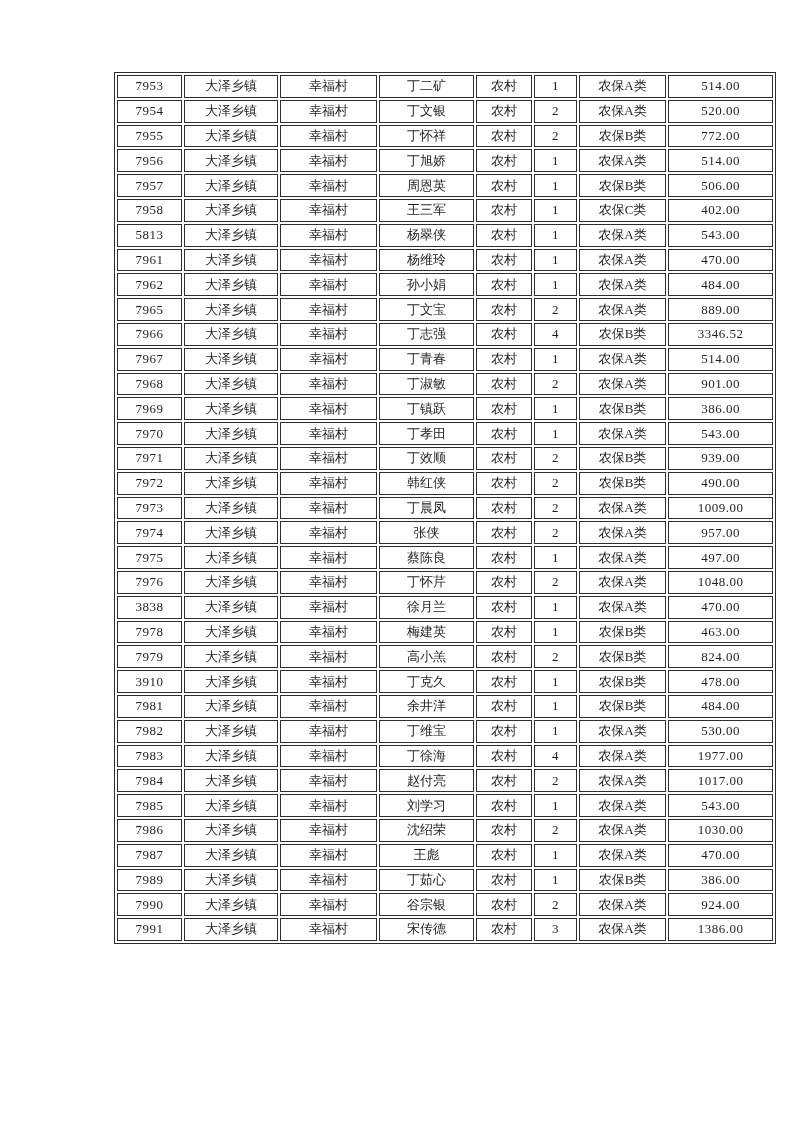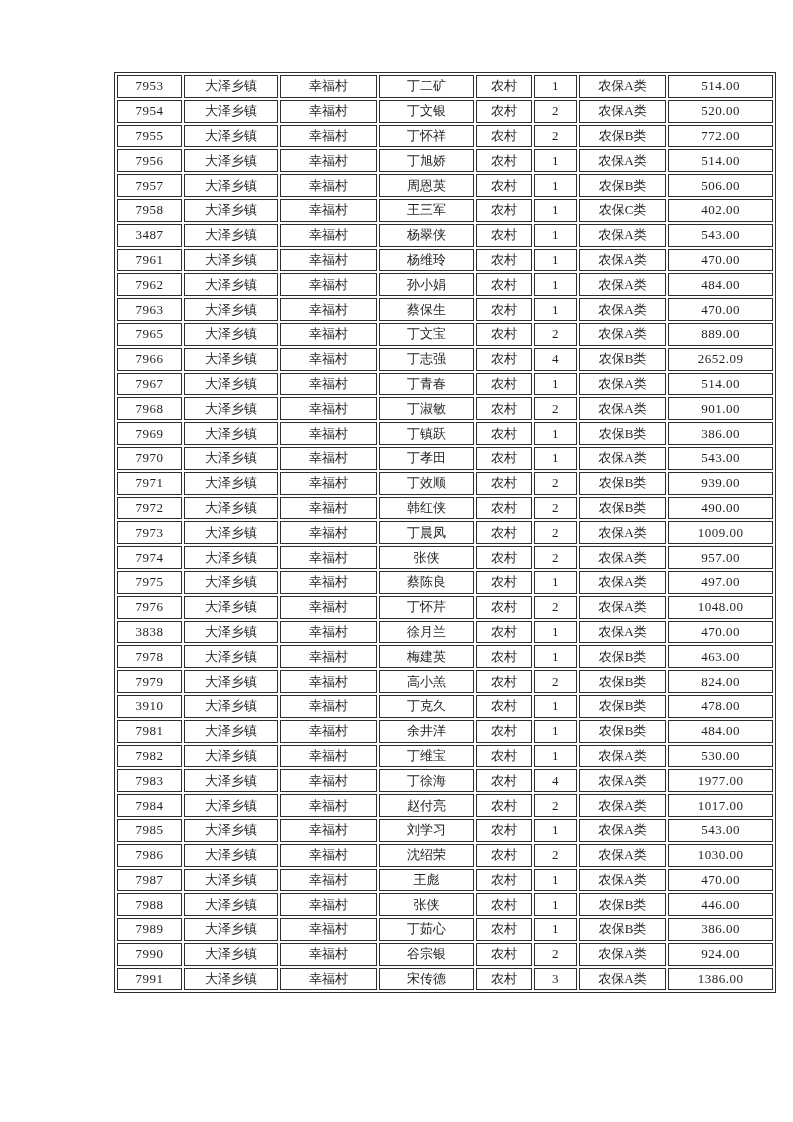--- a/index.html
+++ b/index.html
@@ -116,21 +116,21 @@
           <td class="num">7958</td>
           <td>大泽乡镇</td>
           <td>幸福村</td>
           <td>王三军</td>
           <td>农村</td>
           <td class="num">1</td>
           <td>农保C类</td>
           <td class="num">402.00</td>
         </tr>
         <tr>
-          <td class="num">3487</td>
+          <td class="num">5813</td>
           <td>大泽乡镇</td>
           <td>幸福村</td>
           <td>杨翠侠</td>
           <td>农村</td>
           <td class="num">1</td>
           <td>农保A类</td>
           <td class="num">543.00</td>
         </tr>
         <tr>
           <td class="num">7961</td>
@@ -146,268 +146,248 @@
           <td class="num">7962</td>
           <td>大泽乡镇</td>
           <td>幸福村</td>
           <td>孙小娟</td>
           <td>农村</td>
           <td class="num">1</td>
           <td>农保A类</td>
           <td class="num">484.00</td>
         </tr>
         <tr>
-          <td class="num">7963</td>
-          <td>大泽乡镇</td>
-          <td>幸福村</td>
-          <td>蔡保生</td>
+          <td class="num">7965</td>
+          <td>大泽乡镇</td>
+          <td>幸福村</td>
+          <td>丁文宝</td>
+          <td>农村</td>
+          <td class="num">2</td>
+          <td>农保A类</td>
+          <td class="num">889.00</td>
+        </tr>
+        <tr>
+          <td class="num">7966</td>
+          <td>大泽乡镇</td>
+          <td>幸福村</td>
+          <td>丁志强</td>
+          <td>农村</td>
+          <td class="num">4</td>
+          <td>农保B类</td>
+          <td class="num">3346.52</td>
+        </tr>
+        <tr>
+          <td class="num">7967</td>
+          <td>大泽乡镇</td>
+          <td>幸福村</td>
+          <td>丁青春</td>
+          <td>农村</td>
+          <td class="num">1</td>
+          <td>农保A类</td>
+          <td class="num">514.00</td>
+        </tr>
+        <tr>
+          <td class="num">7968</td>
+          <td>大泽乡镇</td>
+          <td>幸福村</td>
+          <td>丁淑敏</td>
+          <td>农村</td>
+          <td class="num">2</td>
+          <td>农保A类</td>
+          <td class="num">901.00</td>
+        </tr>
+        <tr>
+          <td class="num">7969</td>
+          <td>大泽乡镇</td>
+          <td>幸福村</td>
+          <td>丁镇跃</td>
+          <td>农村</td>
+          <td class="num">1</td>
+          <td>农保B类</td>
+          <td class="num">386.00</td>
+        </tr>
+        <tr>
+          <td class="num">7970</td>
+          <td>大泽乡镇</td>
+          <td>幸福村</td>
+          <td>丁孝田</td>
+          <td>农村</td>
+          <td class="num">1</td>
+          <td>农保A类</td>
+          <td class="num">543.00</td>
+        </tr>
+        <tr>
+          <td class="num">7971</td>
+          <td>大泽乡镇</td>
+          <td>幸福村</td>
+          <td>丁效顺</td>
+          <td>农村</td>
+          <td class="num">2</td>
+          <td>农保B类</td>
+          <td class="num">939.00</td>
+        </tr>
+        <tr>
+          <td class="num">7972</td>
+          <td>大泽乡镇</td>
+          <td>幸福村</td>
+          <td>韩红侠</td>
+          <td>农村</td>
+          <td class="num">2</td>
+          <td>农保B类</td>
+          <td class="num">490.00</td>
+        </tr>
+        <tr>
+          <td class="num">7973</td>
+          <td>大泽乡镇</td>
+          <td>幸福村</td>
+          <td>丁晨凤</td>
+          <td>农村</td>
+          <td class="num">2</td>
+          <td>农保A类</td>
+          <td class="num">1009.00</td>
+        </tr>
+        <tr>
+          <td class="num">7974</td>
+          <td>大泽乡镇</td>
+          <td>幸福村</td>
+          <td>张侠</td>
+          <td>农村</td>
+          <td class="num">2</td>
+          <td>农保A类</td>
+          <td class="num">957.00</td>
+        </tr>
+        <tr>
+          <td class="num">7975</td>
+          <td>大泽乡镇</td>
+          <td>幸福村</td>
+          <td>蔡陈良</td>
+          <td>农村</td>
+          <td class="num">1</td>
+          <td>农保A类</td>
+          <td class="num">497.00</td>
+        </tr>
+        <tr>
+          <td class="num">7976</td>
+          <td>大泽乡镇</td>
+          <td>幸福村</td>
+          <td>丁怀芹</td>
+          <td>农村</td>
+          <td class="num">2</td>
+          <td>农保A类</td>
+          <td class="num">1048.00</td>
+        </tr>
+        <tr>
+          <td class="num">3838</td>
+          <td>大泽乡镇</td>
+          <td>幸福村</td>
+          <td>徐月兰</td>
           <td>农村</td>
           <td class="num">1</td>
           <td>农保A类</td>
           <td class="num">470.00</td>
         </tr>
         <tr>
-          <td class="num">7965</td>
-          <td>大泽乡镇</td>
-          <td>幸福村</td>
-          <td>丁文宝</td>
-          <td>农村</td>
-          <td class="num">2</td>
-          <td>农保A类</td>
-          <td class="num">889.00</td>
-        </tr>
-        <tr>
-          <td class="num">7966</td>
-          <td>大泽乡镇</td>
-          <td>幸福村</td>
-          <td>丁志强</td>
+          <td class="num">7978</td>
+          <td>大泽乡镇</td>
+          <td>幸福村</td>
+          <td>梅建英</td>
+          <td>农村</td>
+          <td class="num">1</td>
+          <td>农保B类</td>
+          <td class="num">463.00</td>
+        </tr>
+        <tr>
+          <td class="num">7979</td>
+          <td>大泽乡镇</td>
+          <td>幸福村</td>
+          <td>高小羔</td>
+          <td>农村</td>
+          <td class="num">2</td>
+          <td>农保B类</td>
+          <td class="num">824.00</td>
+        </tr>
+        <tr>
+          <td class="num">3910</td>
+          <td>大泽乡镇</td>
+          <td>幸福村</td>
+          <td>丁克久</td>
+          <td>农村</td>
+          <td class="num">1</td>
+          <td>农保B类</td>
+          <td class="num">478.00</td>
+        </tr>
+        <tr>
+          <td class="num">7981</td>
+          <td>大泽乡镇</td>
+          <td>幸福村</td>
+          <td>余井洋</td>
+          <td>农村</td>
+          <td class="num">1</td>
+          <td>农保B类</td>
+          <td class="num">484.00</td>
+        </tr>
+        <tr>
+          <td class="num">7982</td>
+          <td>大泽乡镇</td>
+          <td>幸福村</td>
+          <td>丁维宝</td>
+          <td>农村</td>
+          <td class="num">1</td>
+          <td>农保A类</td>
+          <td class="num">530.00</td>
+        </tr>
+        <tr>
+          <td class="num">7983</td>
+          <td>大泽乡镇</td>
+          <td>幸福村</td>
+          <td>丁徐海</td>
           <td>农村</td>
           <td class="num">4</td>
-          <td>农保B类</td>
-          <td class="num">2652.09</td>
-        </tr>
-        <tr>
-          <td class="num">7967</td>
-          <td>大泽乡镇</td>
-          <td>幸福村</td>
-          <td>丁青春</td>
-          <td>农村</td>
-          <td class="num">1</td>
-          <td>农保A类</td>
-          <td class="num">514.00</td>
-        </tr>
-        <tr>
-          <td class="num">7968</td>
-          <td>大泽乡镇</td>
-          <td>幸福村</td>
-          <td>丁淑敏</td>
-          <td>农村</td>
-          <td class="num">2</td>
-          <td>农保A类</td>
-          <td class="num">901.00</td>
-        </tr>
-        <tr>
-          <td class="num">7969</td>
-          <td>大泽乡镇</td>
-          <td>幸福村</td>
-          <td>丁镇跃</td>
-          <td>农村</td>
-          <td class="num">1</td>
-          <td>农保B类</td>
-          <td class="num">386.00</td>
-        </tr>
-        <tr>
-          <td class="num">7970</td>
-          <td>大泽乡镇</td>
-          <td>幸福村</td>
-          <td>丁孝田</td>
+          <td>农保A类</td>
+          <td class="num">1977.00</td>
+        </tr>
+        <tr>
+          <td class="num">7984</td>
+          <td>大泽乡镇</td>
+          <td>幸福村</td>
+          <td>赵付亮</td>
+          <td>农村</td>
+          <td class="num">2</td>
+          <td>农保A类</td>
+          <td class="num">1017.00</td>
+        </tr>
+        <tr>
+          <td class="num">7985</td>
+          <td>大泽乡镇</td>
+          <td>幸福村</td>
+          <td>刘学习</td>
           <td>农村</td>
           <td class="num">1</td>
           <td>农保A类</td>
           <td class="num">543.00</td>
         </tr>
         <tr>
-          <td class="num">7971</td>
-          <td>大泽乡镇</td>
-          <td>幸福村</td>
-          <td>丁效顺</td>
-          <td>农村</td>
-          <td class="num">2</td>
-          <td>农保B类</td>
-          <td class="num">939.00</td>
-        </tr>
-        <tr>
-          <td class="num">7972</td>
-          <td>大泽乡镇</td>
-          <td>幸福村</td>
-          <td>韩红侠</td>
-          <td>农村</td>
-          <td class="num">2</td>
-          <td>农保B类</td>
-          <td class="num">490.00</td>
-        </tr>
-        <tr>
-          <td class="num">7973</td>
-          <td>大泽乡镇</td>
-          <td>幸福村</td>
-          <td>丁晨凤</td>
-          <td>农村</td>
-          <td class="num">2</td>
-          <td>农保A类</td>
-          <td class="num">1009.00</td>
-        </tr>
-        <tr>
-          <td class="num">7974</td>
-          <td>大泽乡镇</td>
-          <td>幸福村</td>
-          <td>张侠</td>
-          <td>农村</td>
-          <td class="num">2</td>
-          <td>农保A类</td>
-          <td class="num">957.00</td>
-        </tr>
-        <tr>
-          <td class="num">7975</td>
-          <td>大泽乡镇</td>
-          <td>幸福村</td>
-          <td>蔡陈良</td>
-          <td>农村</td>
-          <td class="num">1</td>
-          <td>农保A类</td>
-          <td class="num">497.00</td>
-        </tr>
-        <tr>
-          <td class="num">7976</td>
-          <td>大泽乡镇</td>
-          <td>幸福村</td>
-          <td>丁怀芹</td>
-          <td>农村</td>
-          <td class="num">2</td>
-          <td>农保A类</td>
-          <td class="num">1048.00</td>
-        </tr>
-        <tr>
-          <td class="num">3838</td>
-          <td>大泽乡镇</td>
-          <td>幸福村</td>
-          <td>徐月兰</td>
+          <td class="num">7986</td>
+          <td>大泽乡镇</td>
+          <td>幸福村</td>
+          <td>沈绍荣</td>
+          <td>农村</td>
+          <td class="num">2</td>
+          <td>农保A类</td>
+          <td class="num">1030.00</td>
+        </tr>
+        <tr>
+          <td class="num">7987</td>
+          <td>大泽乡镇</td>
+          <td>幸福村</td>
+          <td>王彪</td>
           <td>农村</td>
           <td class="num">1</td>
           <td>农保A类</td>
           <td class="num">470.00</td>
-        </tr>
-        <tr>
-          <td class="num">7978</td>
-          <td>大泽乡镇</td>
-          <td>幸福村</td>
-          <td>梅建英</td>
-          <td>农村</td>
-          <td class="num">1</td>
-          <td>农保B类</td>
-          <td class="num">463.00</td>
-        </tr>
-        <tr>
-          <td class="num">7979</td>
-          <td>大泽乡镇</td>
-          <td>幸福村</td>
-          <td>高小羔</td>
-          <td>农村</td>
-          <td class="num">2</td>
-          <td>农保B类</td>
-          <td class="num">824.00</td>
-        </tr>
-        <tr>
-          <td class="num">3910</td>
-          <td>大泽乡镇</td>
-          <td>幸福村</td>
-          <td>丁克久</td>
-          <td>农村</td>
-          <td class="num">1</td>
-          <td>农保B类</td>
-          <td class="num">478.00</td>
-        </tr>
-        <tr>
-          <td class="num">7981</td>
-          <td>大泽乡镇</td>
-          <td>幸福村</td>
-          <td>余井洋</td>
-          <td>农村</td>
-          <td class="num">1</td>
-          <td>农保B类</td>
-          <td class="num">484.00</td>
-        </tr>
-        <tr>
-          <td class="num">7982</td>
-          <td>大泽乡镇</td>
-          <td>幸福村</td>
-          <td>丁维宝</td>
-          <td>农村</td>
-          <td class="num">1</td>
-          <td>农保A类</td>
-          <td class="num">530.00</td>
-        </tr>
-        <tr>
-          <td class="num">7983</td>
-          <td>大泽乡镇</td>
-          <td>幸福村</td>
-          <td>丁徐海</td>
-          <td>农村</td>
-          <td class="num">4</td>
-          <td>农保A类</td>
-          <td class="num">1977.00</td>
-        </tr>
-        <tr>
-          <td class="num">7984</td>
-          <td>大泽乡镇</td>
-          <td>幸福村</td>
-          <td>赵付亮</td>
-          <td>农村</td>
-          <td class="num">2</td>
-          <td>农保A类</td>
-          <td class="num">1017.00</td>
-        </tr>
-        <tr>
-          <td class="num">7985</td>
-          <td>大泽乡镇</td>
-          <td>幸福村</td>
-          <td>刘学习</td>
-          <td>农村</td>
-          <td class="num">1</td>
-          <td>农保A类</td>
-          <td class="num">543.00</td>
-        </tr>
-        <tr>
-          <td class="num">7986</td>
-          <td>大泽乡镇</td>
-          <td>幸福村</td>
-          <td>沈绍荣</td>
-          <td>农村</td>
-          <td class="num">2</td>
-          <td>农保A类</td>
-          <td class="num">1030.00</td>
-        </tr>
-        <tr>
-          <td class="num">7987</td>
-          <td>大泽乡镇</td>
-          <td>幸福村</td>
-          <td>王彪</td>
-          <td>农村</td>
-          <td class="num">1</td>
-          <td>农保A类</td>
-          <td class="num">470.00</td>
-        </tr>
-        <tr>
-          <td class="num">7988</td>
-          <td>大泽乡镇</td>
-          <td>幸福村</td>
-          <td>张侠</td>
-          <td>农村</td>
-          <td class="num">1</td>
-          <td>农保B类</td>
-          <td class="num">446.00</td>
         </tr>
         <tr>
           <td class="num">7989</td>
           <td>大泽乡镇</td>
           <td>幸福村</td>
           <td>丁茹心</td>
           <td>农村</td>
           <td class="num">1</td>
           <td>农保B类</td>
           <td class="num">386.00</td>

